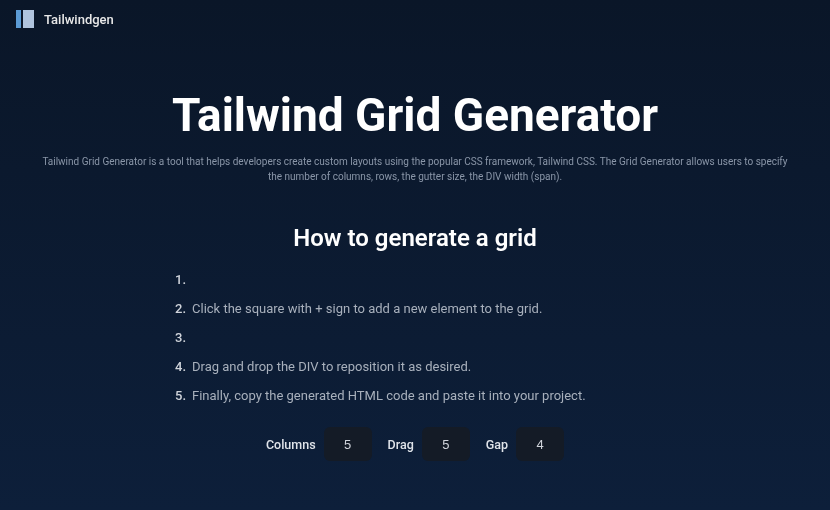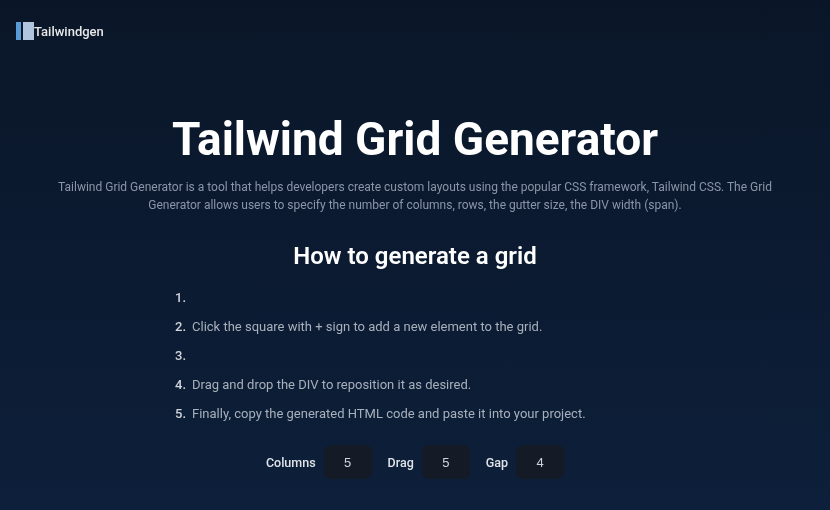--- a/index.html
+++ b/index.html
@@ -11,21 +11,22 @@
       width: 830px;
       height: 510px;
       background: linear-gradient(180deg, #0a1628 0%, #0d1f3a 100%);
       font-family: -apple-system, BlinkMacSystemFont, "Segoe UI", Roboto, sans-serif;
       color: #fff;
       overflow: hidden;
     }
     .header {
       display: flex;
       align-items: center;
-      padding: 22px 16px;
+      padding: 10px 16px;
+      gap: 10px;
     }
     .logo-icon {
       width: 18px;
       height: 18px;
       display: flex;
       gap: 2px;
     }
     .logo-icon .bar1 {
       width: 5px;
       height: 18px;
@@ -45,25 +46,25 @@
       text-align: center;
       padding: 50px 40px 0;
     }
     .title {
       font-size: 46px;
       font-weight: 700;
       color: #fff;
       margin-bottom: 12px;
     }
     .description {
-      font-size: 12px;
+      font-size: 10px;
       color: #8a96a8;
       line-height: 1.5;
       max-width: 760px;
-      margin: 0 auto 28px;
+      margin: 0 auto 40px;
     }
     .subtitle {
       font-size: 24px;
       font-weight: 600;
       color: #fff;
       margin-bottom: 20px;
     }
     .steps {
       list-style: none;
       max-width: 480px;

